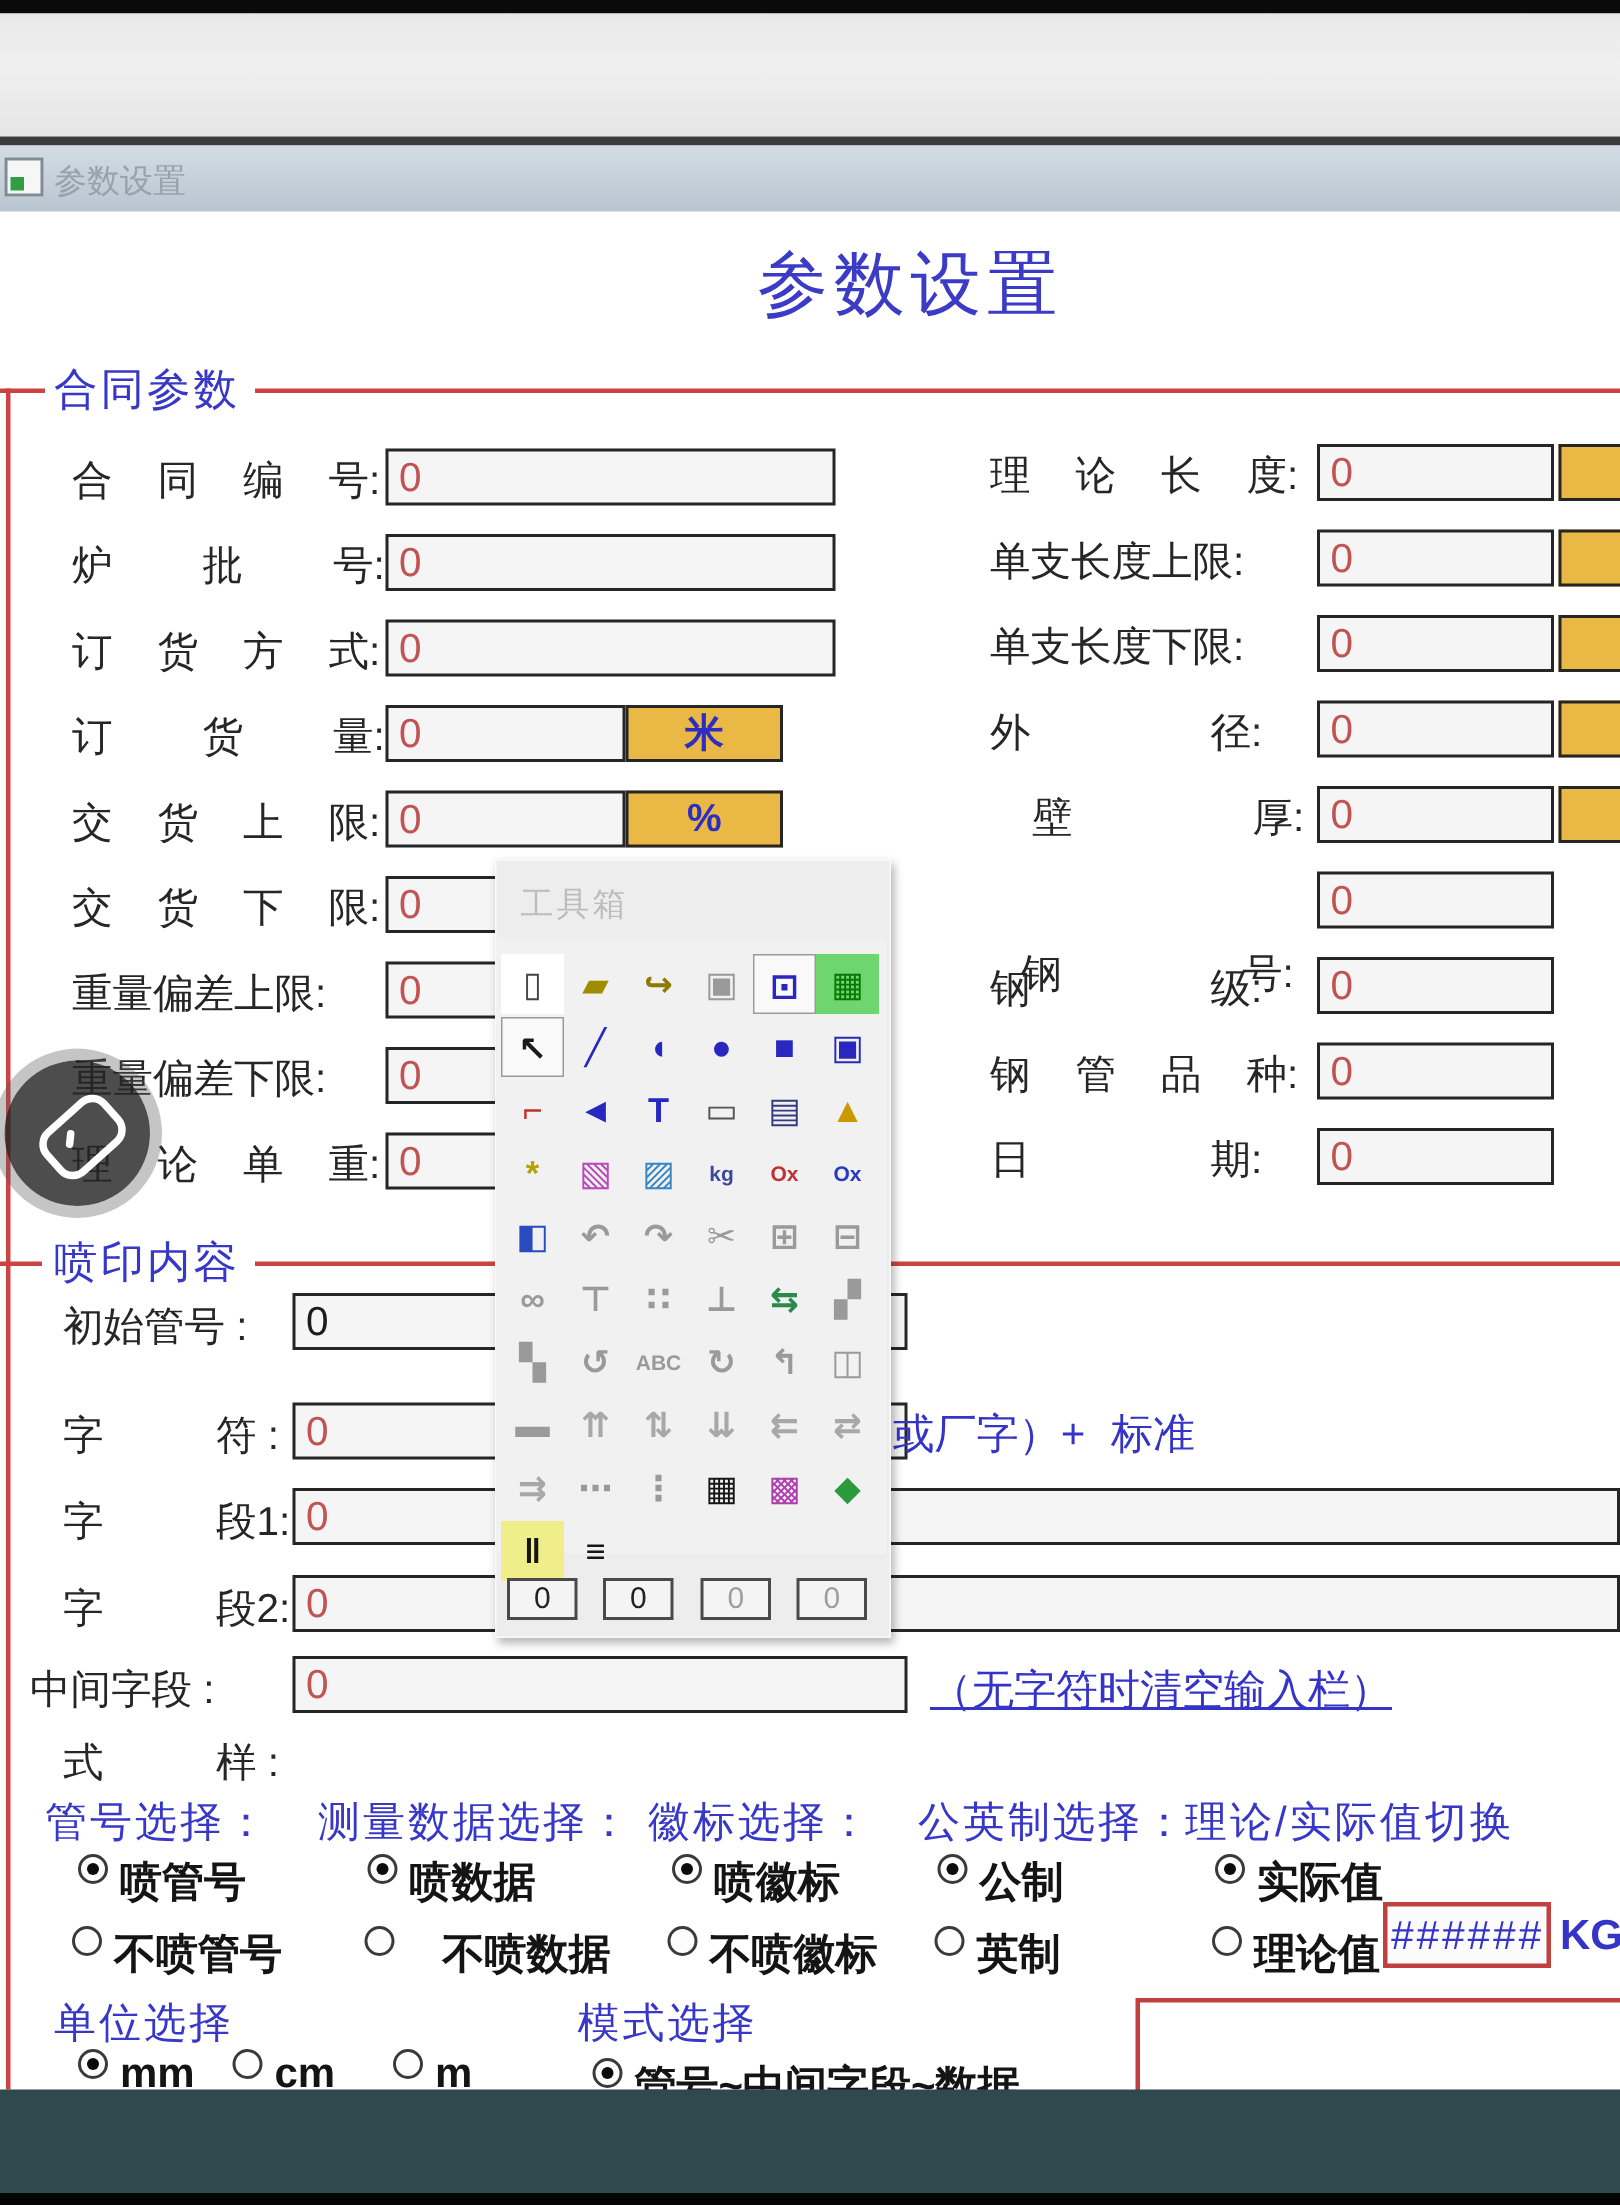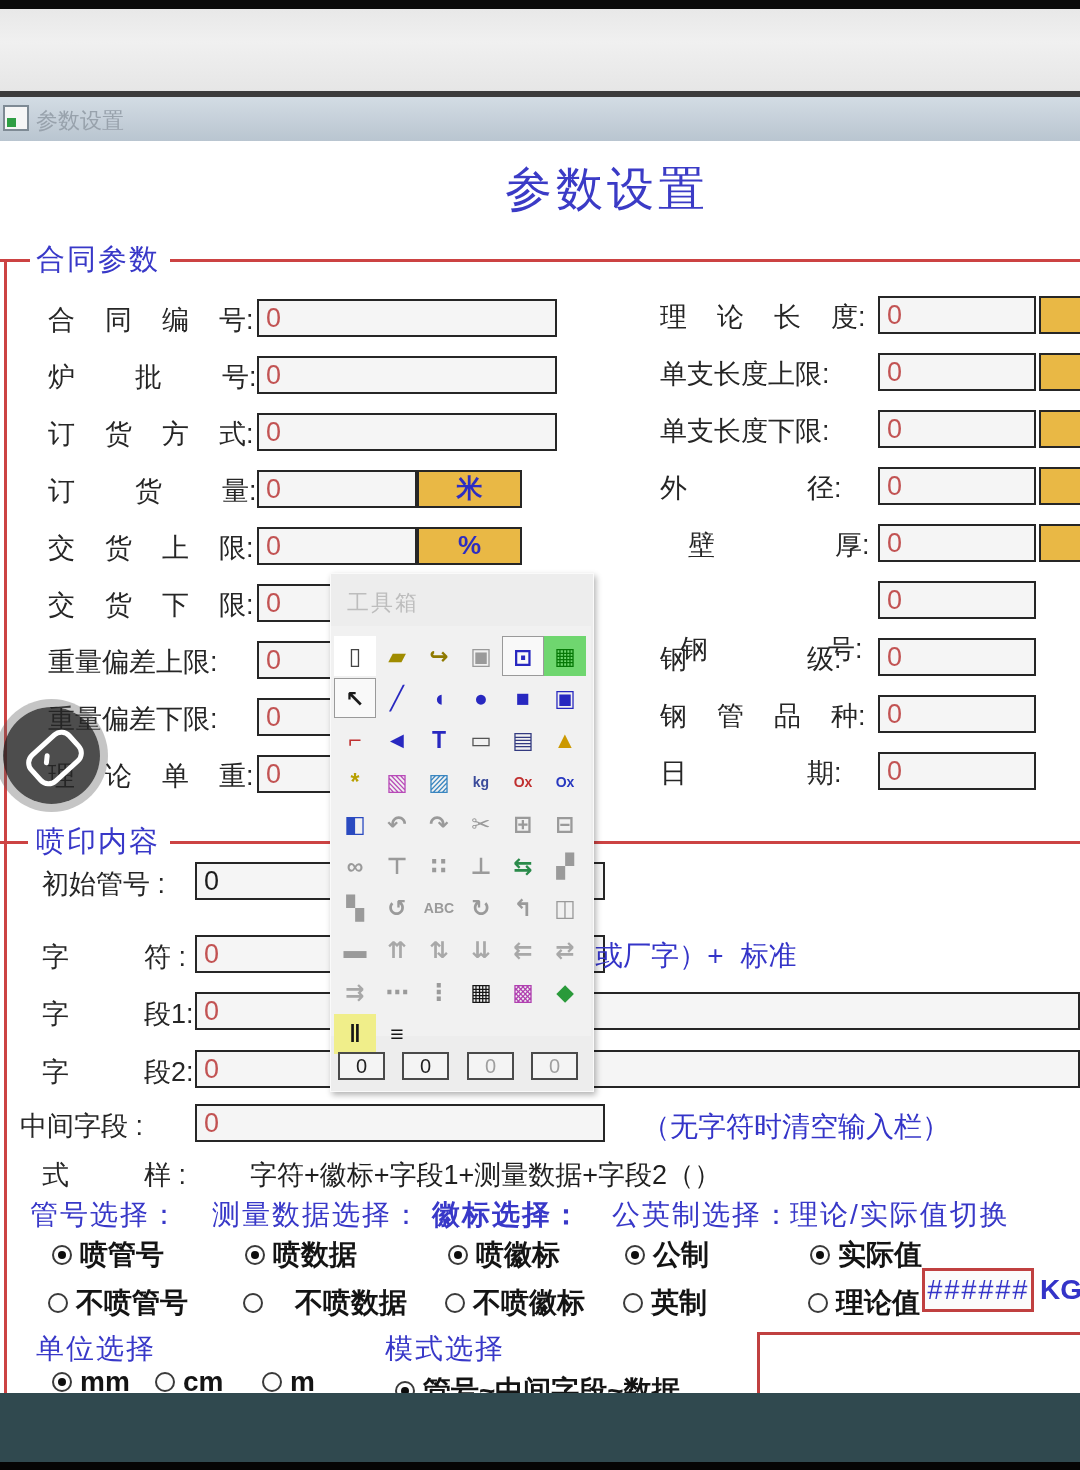--- a/index.html
+++ b/index.html
@@ -18,21 +18,21 @@
   .gvline{width:3px;background:#cc4343;}
   .glabel{font-size:29px;color:#3838c8;letter-spacing:2px;}
   .flabel{font-size:27px;color:#262626;white-space:pre;}
   .inputbox{height:38px;background:#f5f5f5;border:2px solid #262626;box-sizing:border-box;
             font-size:27px;color:#c25353;padding:1px 7px;line-height:32px;white-space:pre;overflow:hidden;}
   .inputbox.dark{color:#1c1c1c;}
   .ybtn{height:38px;background:#e9b845;border:2px solid #262626;box-sizing:border-box;color:#2d2dc2;
         text-align:center;font-size:26px;font-weight:bold;line-height:32px;}
   .bluehint{font-size:28px;color:#3434c8;white-space:pre;}
   .blacktext{font-size:27px;color:#1f1f1f;white-space:pre;}
-  .radio-item{display:flex;align-items:center;gap:8px;}
+  .radio-item{display:flex;align-items:flex-start;gap:8px;}
   .rcircle{width:20px;height:20px;border-radius:50%;background:#fdfdfd;border:2px solid #3a3a3a;
            box-sizing:border-box;position:relative;flex:0 0 auto;}
   .rcircle.sel::after{content:"";position:absolute;left:4px;top:4px;width:8px;height:8px;border-radius:50%;background:#0c0c0c;}
   .rlabel{font-size:28px;font-weight:bold;color:#141414;white-space:pre;}
   .valbox{background:#fbfbfb;border:3px solid #c04040;box-sizing:border-box;color:#3434c8;
           font-size:27px;font-style:italic;letter-spacing:2px;text-align:center;line-height:38px;}
   #toolbox{left:330px;top:573px;width:262px;height:517px;background:#ededed;border:1px solid #fafafa;
            box-shadow:2px 3px 6px rgba(0,0,0,0.3);z-index:20;}
   .tbx-title{left:16px;top:14px;font-size:22px;color:#bdbdbd;letter-spacing:2px;}
   .tbx-grid-bg{left:0;top:52px;width:260px;height:410px;background:#f1f1f1;}
@@ -125,32 +125,31 @@
       <div class="abs flabel" style="left: 42px; top: 866px;">初始管号 :</div>
       <div class="abs inputbox dark" style="left: 195px; top: 862px; width: 410px;">0</div>
       <div class="abs flabel" style="left: 42px; top: 939px;">字          符 :</div>
       <div class="abs inputbox" style="left: 195px; top: 935px; width: 410px;">0</div>
       <div class="abs flabel" style="left: 42px; top: 996px;">字          段1:</div>
       <div class="abs inputbox" style="left: 195px; top: 992px; width: 885px;">0</div>
       <div class="abs flabel" style="left: 42px; top: 1054px;">字          段2:</div>
       <div class="abs inputbox" style="left: 195px; top: 1050px; width: 885px;">0</div>
       <div class="abs flabel" style="left: 20px; top: 1108px;">中间字段 :</div>
       <div class="abs inputbox" style="left: 195px; top: 1104px; width: 410px;">0</div>
-      <div class="abs bluehint" style="left: 642px; top: 1108px;">（无字符时清空输入栏）</div>
+      <div class="abs bluehint" style="left: 620px; top: 1108px; text-decoration: underline;">（无字符时清空输入栏）</div>
     </div>
 
   <div class="abs bluehint" style="left:595px;top:937px;z-index:15;font-family:Liberation Mono, monospace;">或厂字）+ 标准</div>
 
   <div class="abs flabel" style="left:42px;top:1157px;">式          样 :</div>
-  <div class="abs blacktext" style="left:250px;top:1157px;">字符+徽标+字段1+测量数据+字段2（）</div>
 
   <div id="selection-area">
       <div class="abs glabel" style="left: 30px; top: 1196px; font-size: 28px;">管号选择：</div>
       <div class="abs glabel" style="left: 212px; top: 1196px; font-size: 28px;">测量数据选择：</div>
-      <div class="abs glabel" style="left: 432px; top: 1196px; font-size: 28px; font-weight: bold;">徽标选择：</div>
+      <div class="abs glabel" style="left: 432px; top: 1196px; font-size: 28px;">徽标选择：</div>
       <div class="abs glabel" style="left: 612px; top: 1196px; font-size: 28px;">公英制选择：</div>
       <div class="abs glabel" style="left: 790px; top: 1196px; font-size: 28px;">理论/实际值切换</div>
       <div class="abs radio-item" style="left: 52px; top: 1236px;">
         <span class="rcircle sel"></span>
         <span class="rlabel">喷管号</span>
       </div>
       <div class="abs radio-item" style="left: 245px; top: 1236px;">
         <span class="rcircle sel"></span>
         <span class="rlabel">喷数据</span>
       </div>

